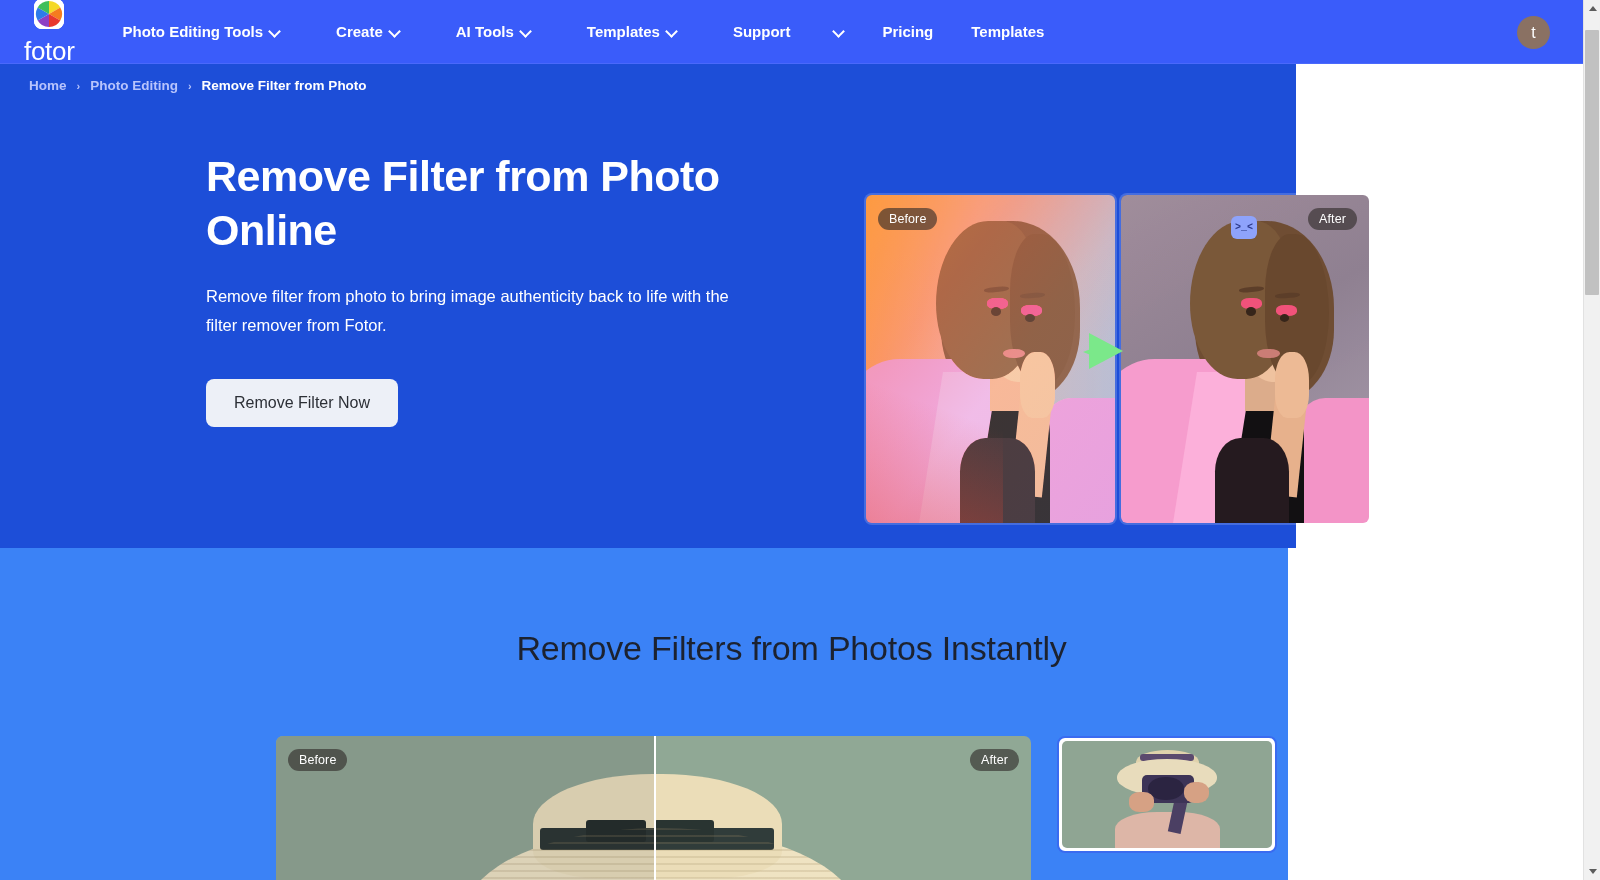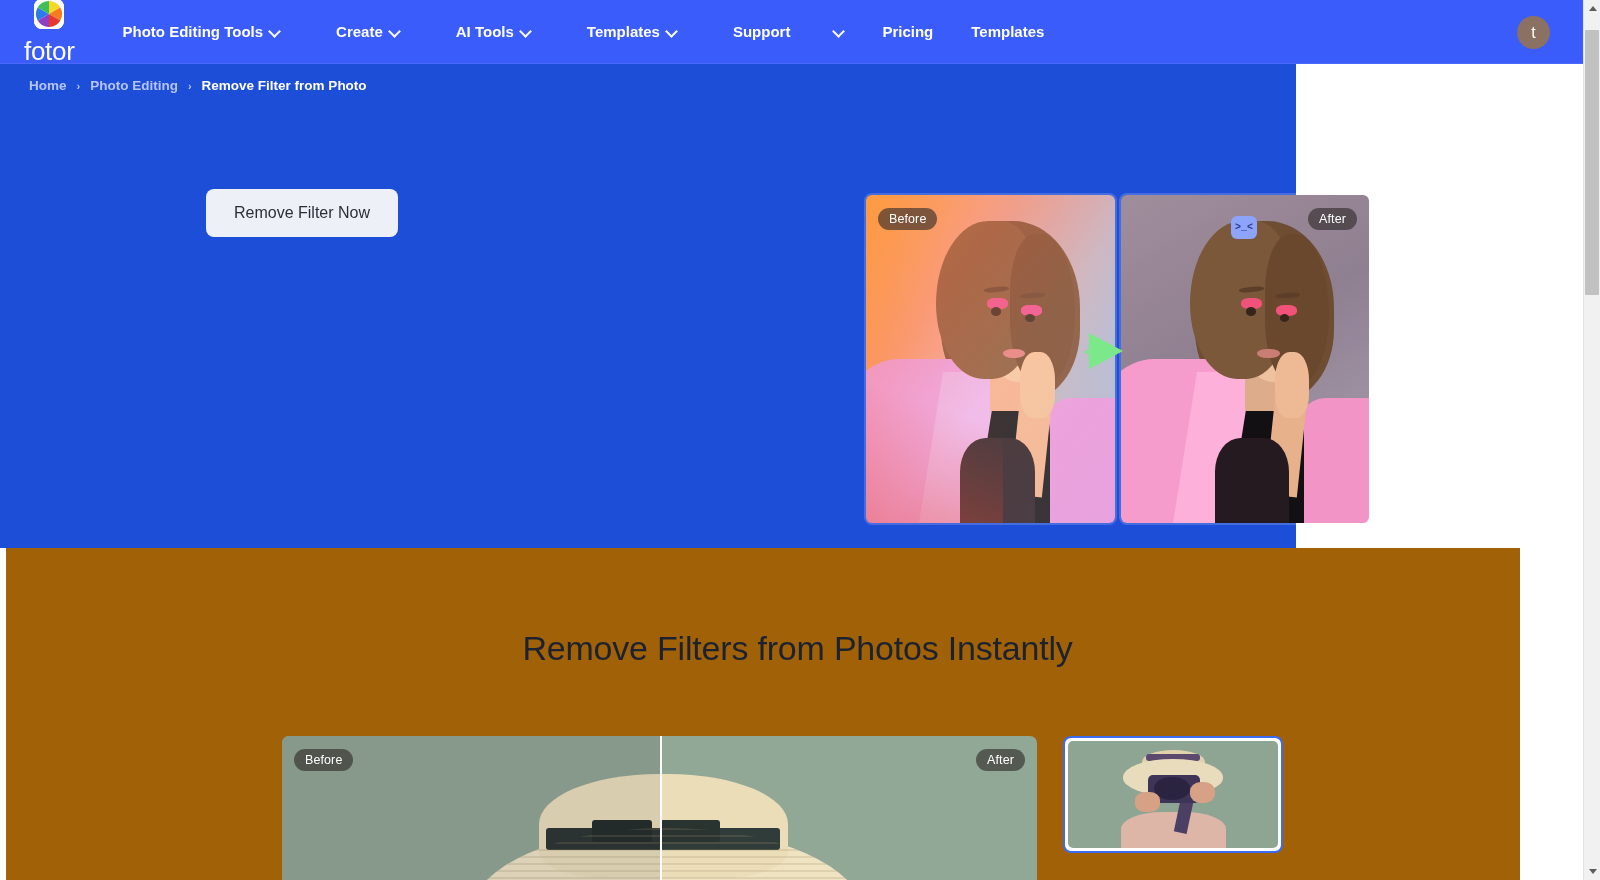--- a/index.html
+++ b/index.html
@@ -254,22 +254,22 @@
     width:26px; height:23px;
     background:#8EA3FB; border-radius:6px;
     display:flex; align-items:center; justify-content:center;
     color:#2C3A8C; font-size:10px; font-weight:700;
     cursor:pointer; z-index:30;
     font-family:"Liberation Mono", monospace;
   }
 
   
   #section2 {
-    position:absolute; left:6px; top:548px; width:1514px; height:332px;
-    background:#a16207;
+    position:absolute; left:0; top:548px; width:1288px; height:332px;
+    background:#3b82f6;
   }
   #section-title {
     position:absolute; left:0; top:81px; width:1583px;
     text-align:center; color:#1C2230;
     font-size:34px; font-weight:400; letter-spacing:-0.2px;
   }
 
   #slider-row {
     position:absolute; left:276px; top:188px;
     display:flex; align-items:flex-start; gap:26px;
@@ -478,20 +478,22 @@
 
     <div id="breadcrumb">
       <span class="crumb">Home</span>
       <span class="crumb-sep">›</span>
       <span class="crumb">Photo Editing</span>
       <span class="crumb-sep">›</span>
       <span class="crumb current">Remove Filter from Photo</span>
     </div>
 
     <div id="hero-copy">
+      <h1 id="hero-title">Remove Filter from Photo Online</h1>
+      <p id="hero-sub">Remove filter from photo to bring image authenticity back to life with the filter remover from Fotor.</p>
       <button id="cta">Remove Filter Now</button>
     </div>
 
     <div id="compare">
 
       <div class="cmp-card" id="before-card">
         <div class="scene">
           <div class="bg"></div>
           <div class="hair-back"></div>
           <div class="blazer-l"></div>

